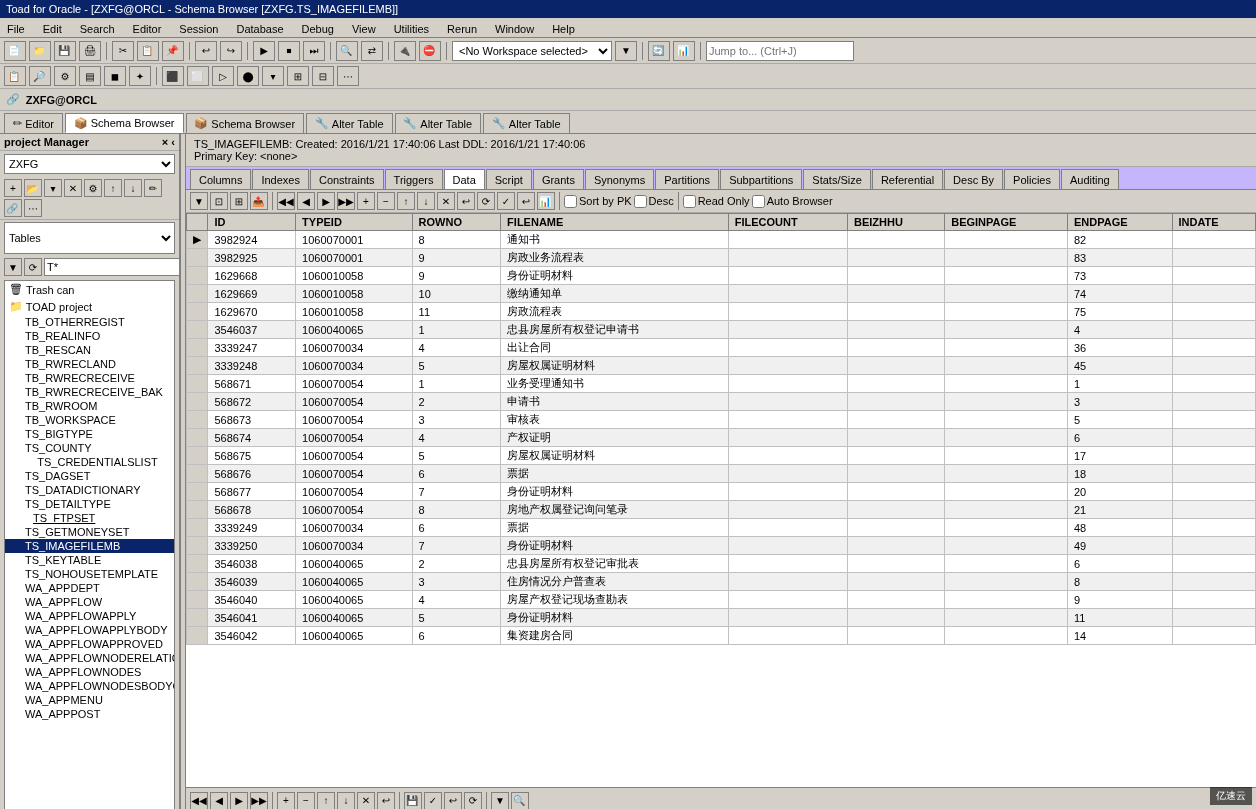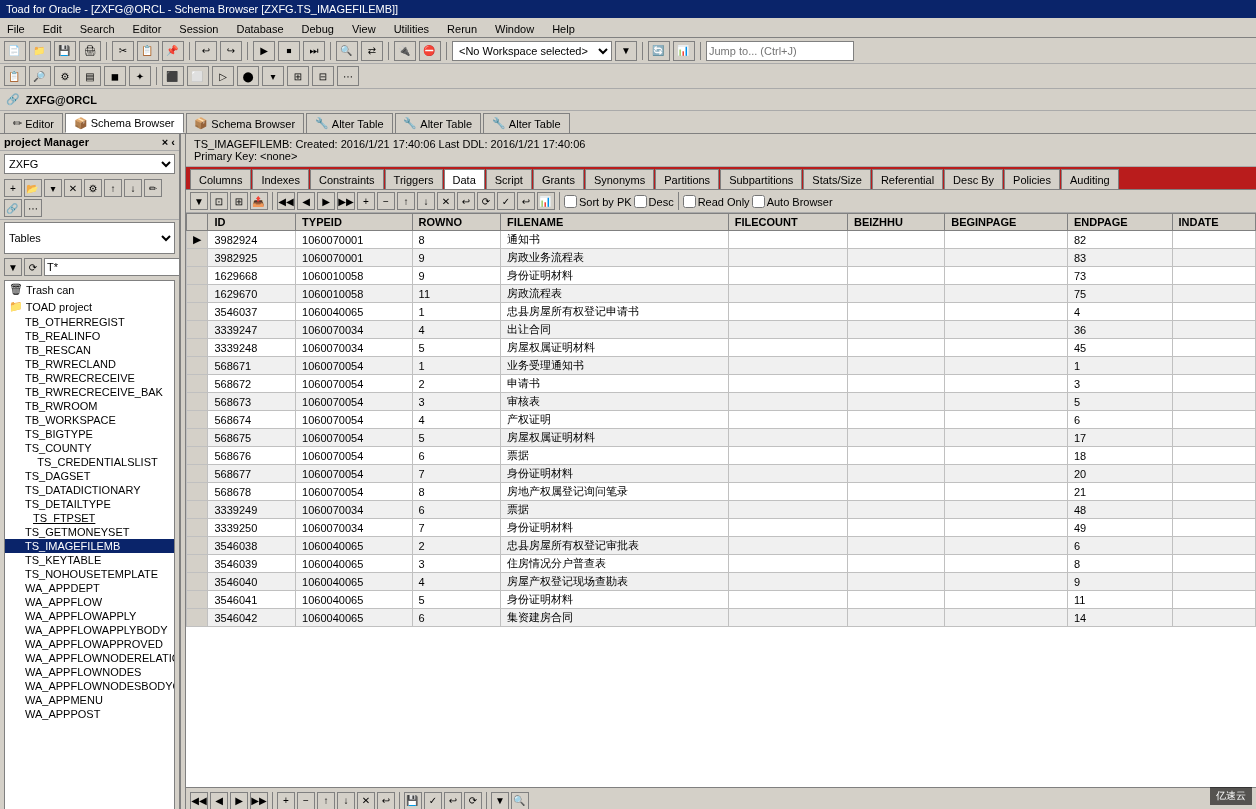--- a/index.html
+++ b/index.html
@@ -44,21 +44,21 @@
     #left-tree { flex: 1; overflow-y: auto; background: #fff; border: 1px solid #808080; margin: 2px 4px; }
     .tree-item { padding: 1px 4px 1px 8px; font-size: 11px; cursor: pointer; white-space: nowrap; }
     .tree-item.selected { background: #0a246a; color: #fff; }
     .tree-folder { display: flex; align-items: center; gap: 3px; padding: 2px 4px; font-size: 11px; cursor: pointer; }
     
     
     #right-panel { flex: 1; display: flex; flex-direction: column; overflow: hidden; background: #d4d0c8; }
     #schema-info { padding: 4px 8px; font-size: 11px; border-bottom: 1px solid #aaa; background: #d4d0c8; }
     
     
-    #data-tabs { display: flex; background: #b91c1c; border-bottom: 1px solid #808080; padding: 2px 4px 0; flex-wrap: wrap; }
+    #data-tabs { display: flex; background: #c4b5fd; border-bottom: 1px solid #808080; padding: 2px 4px 0; flex-wrap: wrap; }
     .data-tab { border: 1px solid #808080; border-bottom: none; padding: 1px 8px; font-size: 11px; cursor: pointer; margin-right: 1px; background: #d4d0c8; height: 20px; display: flex; align-items: center; }
     .data-tab.active { background: #fff; }
     
     
     #data-toolbar { display: flex; align-items: center; padding: 2px 4px; gap: 2px; background: #d4d0c8; border-bottom: 1px solid #aaa; }
     
     
     #table-area { flex: 1; overflow: auto; background: #fff; }
     table { border-collapse: collapse; width: 100%; font-size: 11px; }
     th { background: #d4d0c8; border: 1px solid #808080; padding: 2px 6px; font-weight: bold; white-space: nowrap; position: sticky; top: 0; z-index: 2; text-align: left; }
@@ -69,21 +69,21 @@
     #nav-bar { background: #d4d0c8; border-top: 1px solid #808080; padding: 2px 4px; display: flex; align-items: center; gap: 2px; height: 26px; }
     
     
     ::-webkit-scrollbar { width: 14px; height: 14px; }
     ::-webkit-scrollbar-track { background: #d4d0c8; }
     ::-webkit-scrollbar-thumb { background: #808080; border: 2px solid #d4d0c8; }
     
     .small-btn { background: #d4d0c8; border: 1px solid #808080; min-width: 18px; height: 18px; font-size: 10px; cursor: pointer; display: inline-flex; align-items: center; justify-content: center; }
     
     
-    .cb-label { display: flex; align-items: flex-end; gap: 2px; font-size: 11px; }
+    .cb-label { display: flex; align-items: center; gap: 2px; font-size: 11px; }
     
     .watermark { position: fixed; bottom: 4px; right: 4px; background: rgba(0,0,0,0.6); color: #fff; font-size: 10px; padding: 2px 6px; z-index: 100; }
     
     .grip { width: 6px; cursor: col-resize; background: #d4d0c8; border-left: 1px solid #808080; border-right: 1px solid #808080; }
   </style>
 </head>
 <body>
 
 <div id="titlebar">
   <span>Toad for Oracle - [ZXFG@ORCL - Schema Browser [ZXFG.TS_IMAGEFILEMB]]</span>
@@ -383,20 +383,32 @@
               <td>9</td>
               <td>身份证明材料</td>
               <td></td>
               <td></td>
               <td></td>
               <td>73</td>
               <td></td>
             </tr>
             <tr>
               <td style="background: rgb(212, 208, 200);"></td>
+              <td>1629669</td>
+              <td>1060010058</td>
+              <td>10</td>
+              <td>缴纳通知单</td>
+              <td></td>
+              <td></td>
+              <td></td>
+              <td>74</td>
+              <td></td>
+            </tr>
+            <tr>
+              <td style="background: rgb(212, 208, 200);"></td>
               <td>1629670</td>
               <td>1060010058</td>
               <td>11</td>
               <td>房政流程表</td>
               <td></td>
               <td></td>
               <td></td>
               <td>75</td>
               <td></td>
             </tr>

